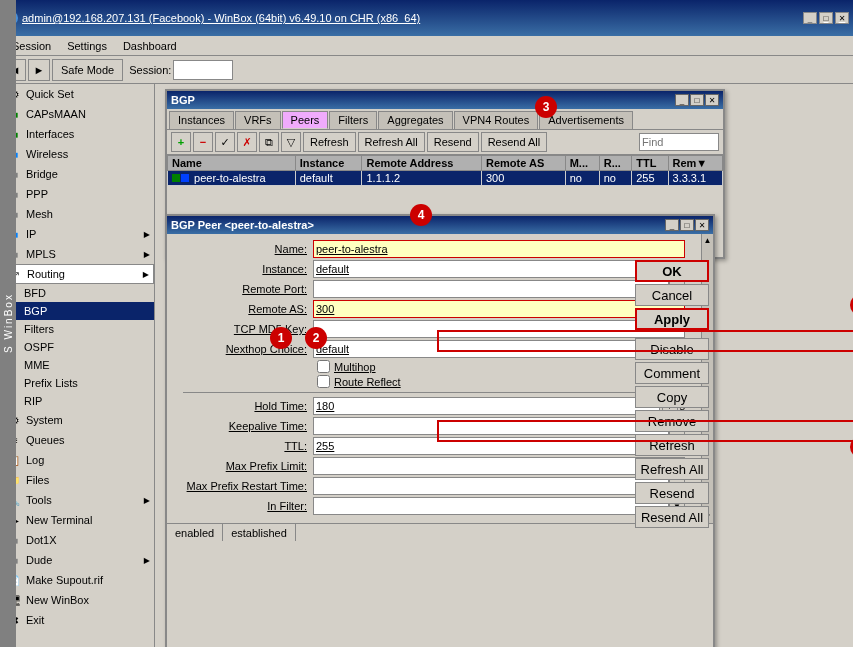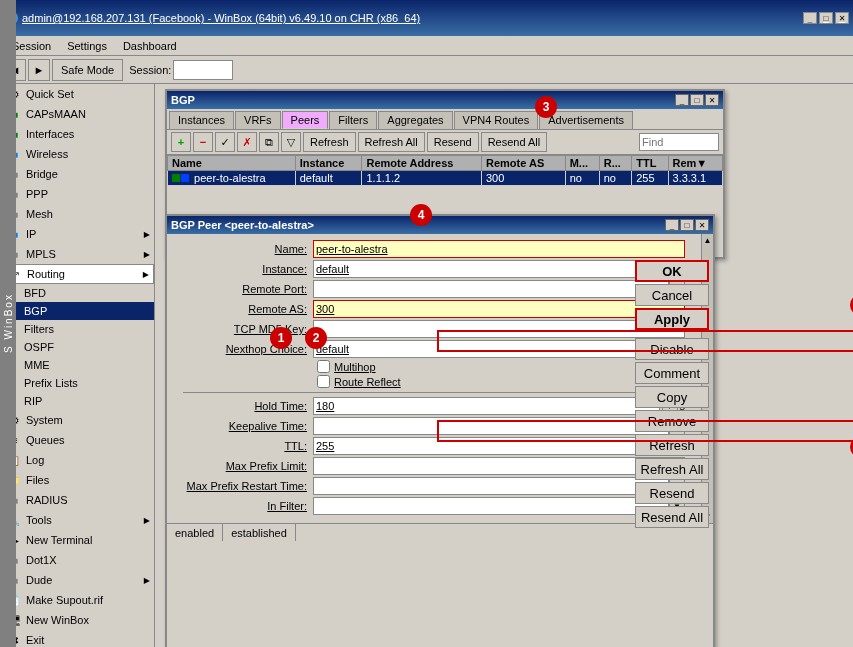--- a/index.html
+++ b/index.html
@@ -187,24 +187,20 @@
       <span class="sidebar-icon">≡</span>
       <span>Queues</span>
     </div>
     <div class="sidebar-item">
       <span class="sidebar-icon">📋</span>
       <span>Log</span>
     </div>
     <div class="sidebar-item">
       <span class="sidebar-icon">📁</span>
       <span>Files</span>
-    </div>
-    <div class="sidebar-item">
-      <span class="sidebar-icon" style="color:#808080">■</span>
-      <span>RADIUS</span>
     </div>
     <div class="sidebar-item">
       <span class="sidebar-icon">🔧</span>
       <span>Tools</span>
       <span class="sidebar-arrow">▶</span>
     </div>
     <div class="sidebar-item">
       <span class="sidebar-icon">▶</span>
       <span>New Terminal</span>
     </div>

